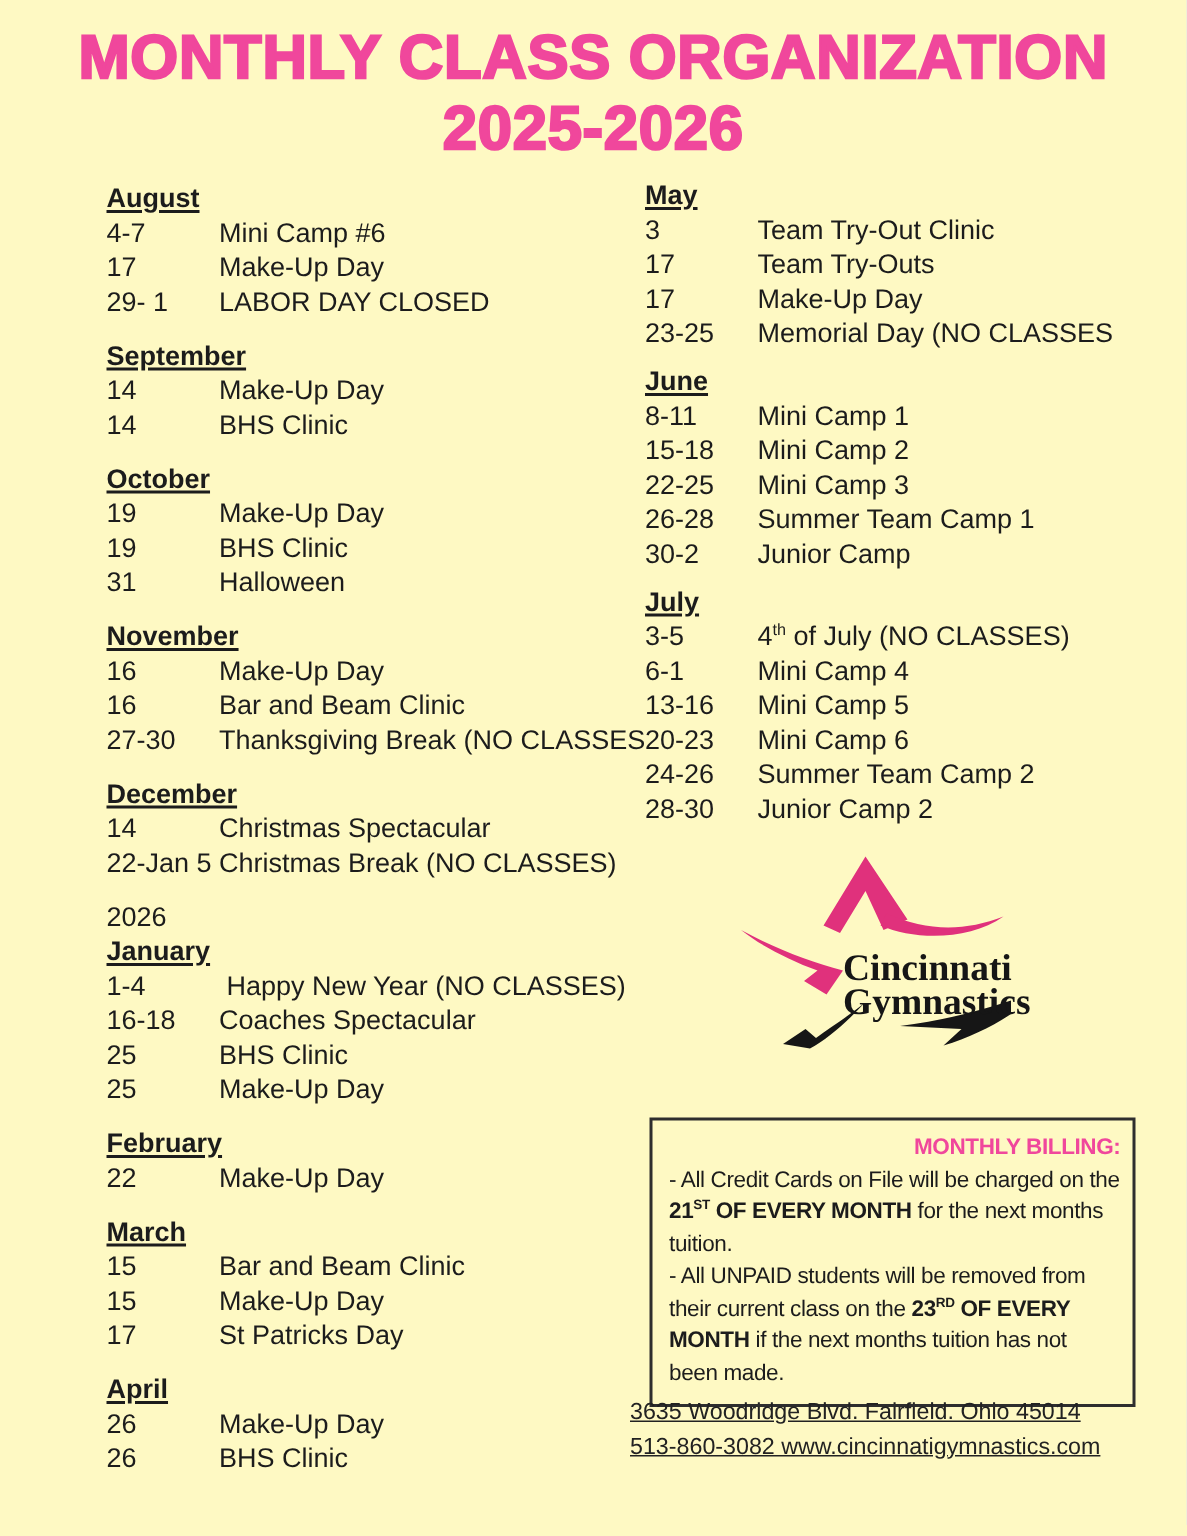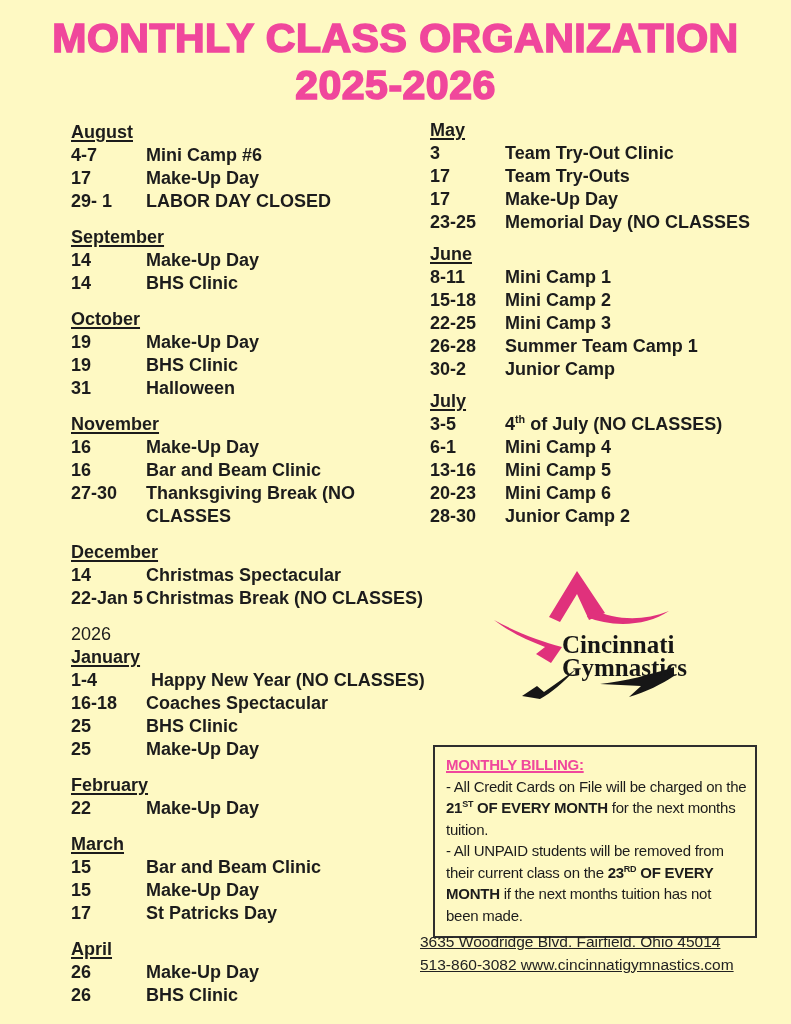--- a/index.html
+++ b/index.html
@@ -21,39 +21,39 @@
     font-size:18px; line-height:23px;
   }
   .col-right { left:430px; top:119px; width:361px; }
   .month-block { margin-bottom:13px; }
   .col-right .month-block { margin-bottom:9px; }
   .year-label { font-weight:normal; }
   .month-heading {
     font-weight:bold; text-decoration:underline;
     text-decoration-thickness:2px; text-underline-offset:2px;
   }
-  .row { display:flex;font-weight:bold; }
+  .row { display:flex; }
   .date { flex:0 0 auto; min-width:75px; white-space:pre; }
   .event { white-space:pre-wrap; }
   sup { font-size:0.6em; line-height:0; }
   .logo { position:absolute; left:488px; top:563px; width:240px; height:150px; }
   .logo svg { display:block; width:240px; height:150px; }
   .logo text {
     font-family:"Liberation Serif", serif; font-weight:bold;
     font-size:25px; fill:#161616;
   }
   .billing {
     position:absolute; left:433px; top:745px; width:324px;
     box-sizing:border-box; border:2px solid #2e2e2e;
     padding:7px 8px 10px 11px;
     font-size:15px; line-height:21.5px; letter-spacing:-0.25px;
   }
   .billing-heading {
     color:var(--pink,#F0479C); font-weight:bold;
-    text-decoration:underline; text-decoration-thickness:1.5px;
+    text-decoration-thickness:1.5px;text-align:right;
   }
   .b { font-weight:bold; }
   .footer {
     position:absolute; left:420px; top:931px; width:352px;
     font-size:15.5px; line-height:22.5px; color:#222;text-decoration:underline;
   }
 </style>
 </head>
 <body>
 
@@ -239,20 +239,24 @@
           <span class="date">6-1</span>
           <span class="event">Mini Camp 4</span>
         </div>
         <div class="row">
           <span class="date">13-16</span>
           <span class="event">Mini Camp 5</span>
         </div>
         <div class="row">
           <span class="date">20-23</span>
           <span class="event">Mini Camp 6</span>
+        </div>
+        <div class="row">
+          <span class="date">24-26</span>
+          <span class="event">Summer Team Camp 2</span>
         </div>
         <div class="row">
           <span class="date">28-30</span>
           <span class="event">Junior Camp 2</span>
         </div>
       </div>
     </div>
 
   <div class="logo">
     <svg viewBox="0 0 240 150">

